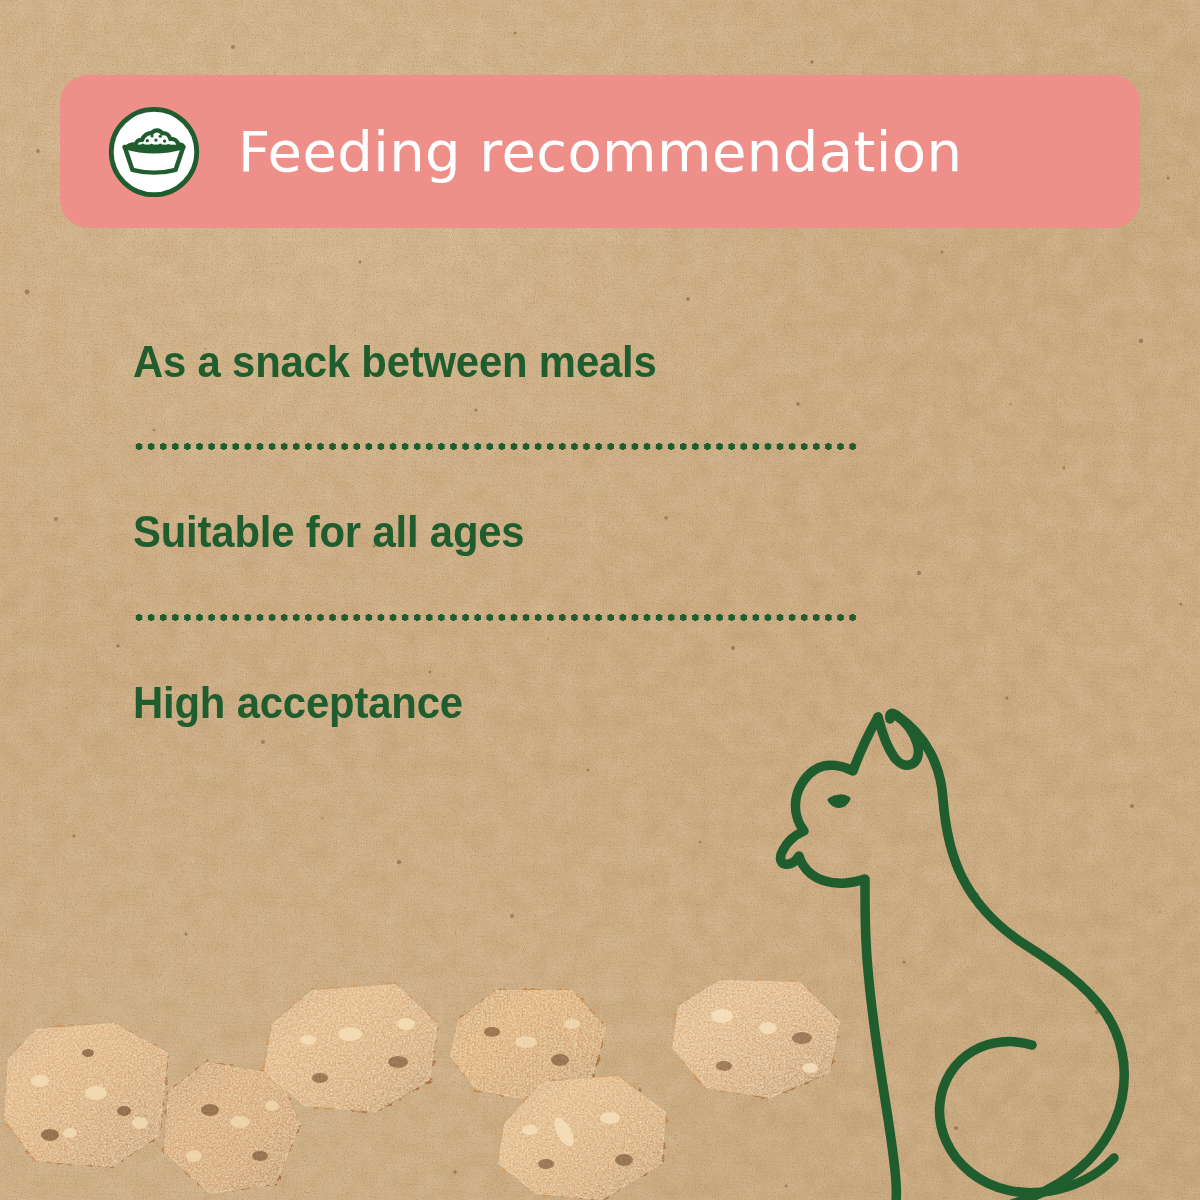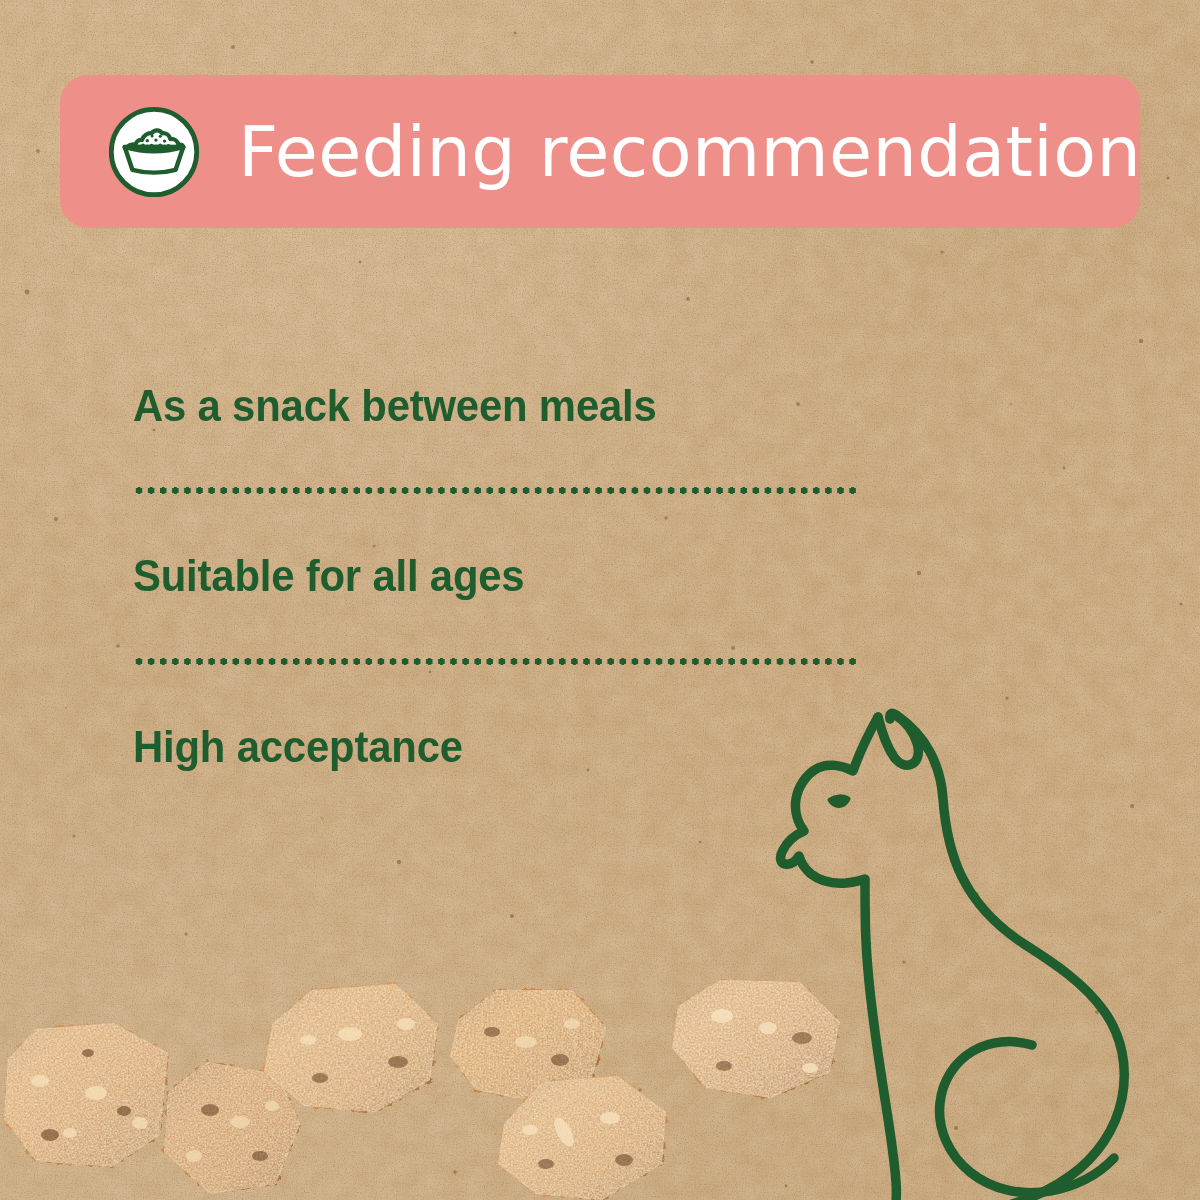--- a/index.html
+++ b/index.html
@@ -37,26 +37,26 @@
     position:absolute;left:60px;top:75px;width:1080px;height:153px;
     background:#ee8f8a;border-radius:28px;
     display:flex;align-items:center;
   }
   #banner-icon{
     width:96px;height:96px;margin-left:46px;flex:0 0 auto;display:block;
   }
   #banner-title{
     margin-left:36px;color:#ffffff;
     font-family:"DejaVu Sans","Liberation Sans",sans-serif;
-    font-size:70px;font-weight:400;letter-spacing:.4px;
+    font-size:56px;font-weight:400;letter-spacing:.4px;
     white-space:nowrap;line-height:1;
   }
 
   
-  #list{position:absolute;left:133px;top:338px;width:730px;margin-top:44px;}
+  #list{position:absolute;left:133px;top:338px;width:730px;}
   .benefit{
     color:#1f5c2e;
     font-family:"Liberation Sans","DejaVu Sans",sans-serif;
     font-weight:bold;font-size:45px;line-height:1.05;
     letter-spacing:-.2px;
     transform:scaleX(.93);transform-origin:left center;
     white-space:nowrap;
   }
   .b1{margin-top:0;}
   .b2{margin-top:0;}

